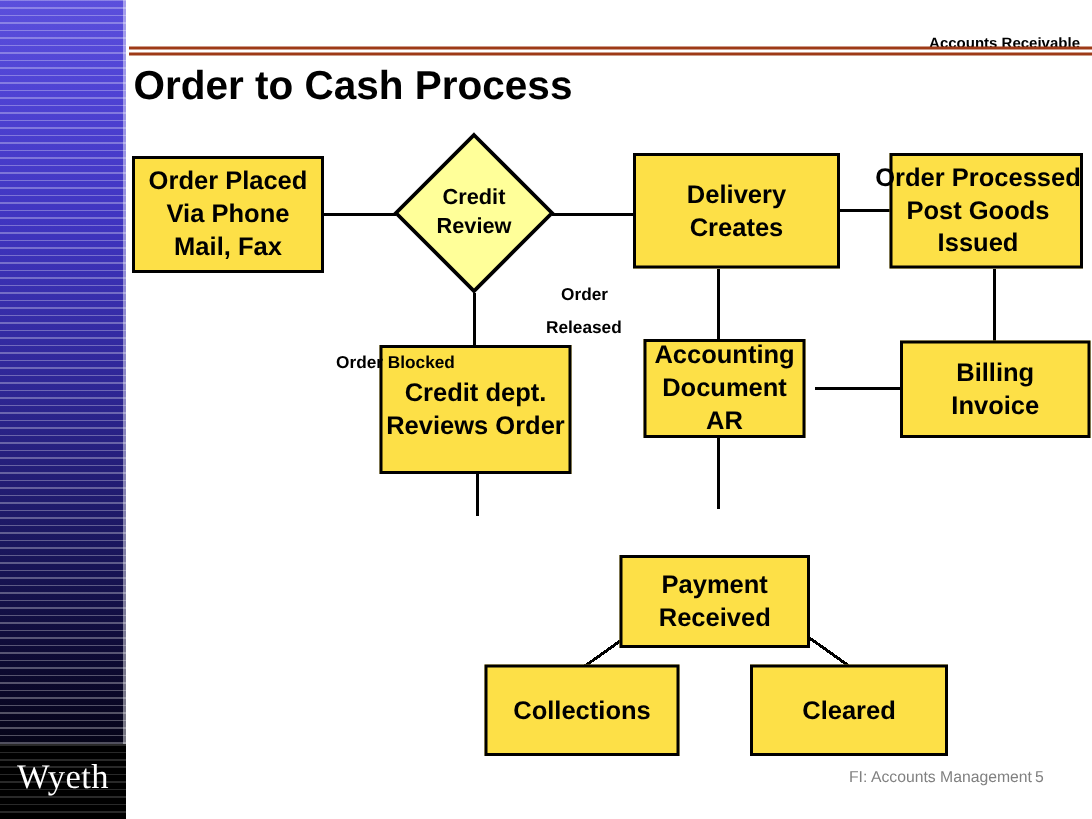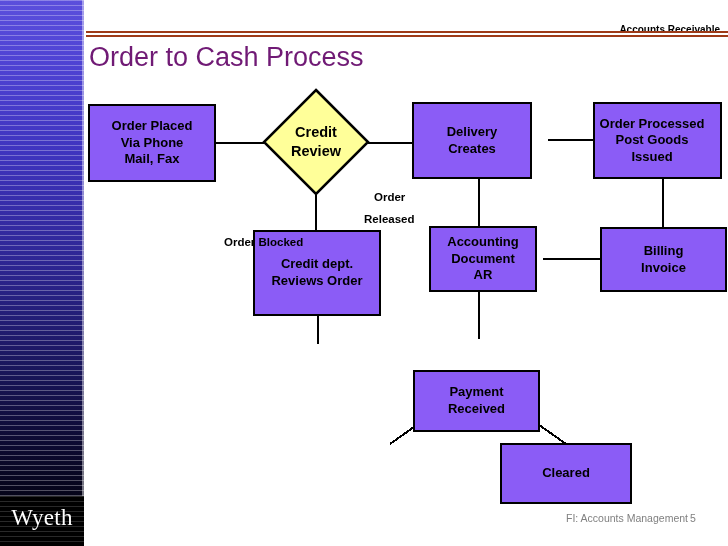--- a/index.html
+++ b/index.html
@@ -114,34 +114,34 @@
     left: 86px;
     top: 35px;
     width: 642px;
     height: 2px;
     background: #9e3a17;
   }
   #slide-title {
     position: absolute;
     left: 89px;
     top: 42px;
-    color: #701a75;
+    color: #000000;
     font-size: 27px;
-    font-weight: normal;
+    font-weight: bold;
     white-space: nowrap;
   }
 
   
   .node {
     position: absolute;
     box-sizing: border-box;
-    background: #8b5cf6;
+    background: #fde047;
     border: 2px solid #000000;
     color: #000000;
-    font-size: 13px;
+    font-size: 17px;
     font-weight: bold;
     line-height: 1.28;
     display: flex;
     align-items: center;
     justify-content: center;
     text-align: center;
     white-space: pre-line;
     z-index: 3;
   }
   .node.overflow {
@@ -267,21 +267,21 @@
   </div>
 
   <div class="diamond-wrap" style="left:262px; top:88px; width:108px; height:108px;">
     <svg width="108" height="108" viewBox="0 0 108 108" xmlns="http://www.w3.org/2000/svg">
       <polygon points="54,2 106,54 54,106 2,54" fill="#ffff99" stroke="#000000" stroke-width="2.5"></polygon>
     </svg>
     <div class="diamond-label">Credit
 Review</div>
   </div>
 
-  <div class="node" style="left:412px; top:102px; width:120px; height:77px;">
+  <div class="node" style="left:422px; top:102px; width:138px; height:77px;">
     <span>Delivery
 Creates</span>
   </div>
 
   <div class="node overflow" style="left:593px; top:102px; width:129px; height:77px;">
     <span>Order Processed
 Post Goods
 Issued</span>
   </div>
 
@@ -300,20 +300,23 @@
     <span>Billing
 Invoice</span>
   </div>
 
 
   <div class="node" style="left:413px; top:338px; width:127px; height:62px;margin-top:32px;">
     <span>Payment
 Received</span>
   </div>
 
+  <div class="node" style="left:323px; top:443px; width:130px; height:61px;">
+    <span>Collections</span>
+  </div>
 
   <div class="node" style="left:500px; top:443px; width:132px; height:61px;">
     <span>Cleared</span>
   </div>
 
   <div class="edge-label" style="left:374px; top:155px;">Order</div>
   <div class="edge-label" style="left:364px; top:177px;">Released</div>
   <div class="edge-label" style="left:224px; top:200px;">Order Blocked</div>
 
   <div id="footer-note">FI: Accounts Management</div>

